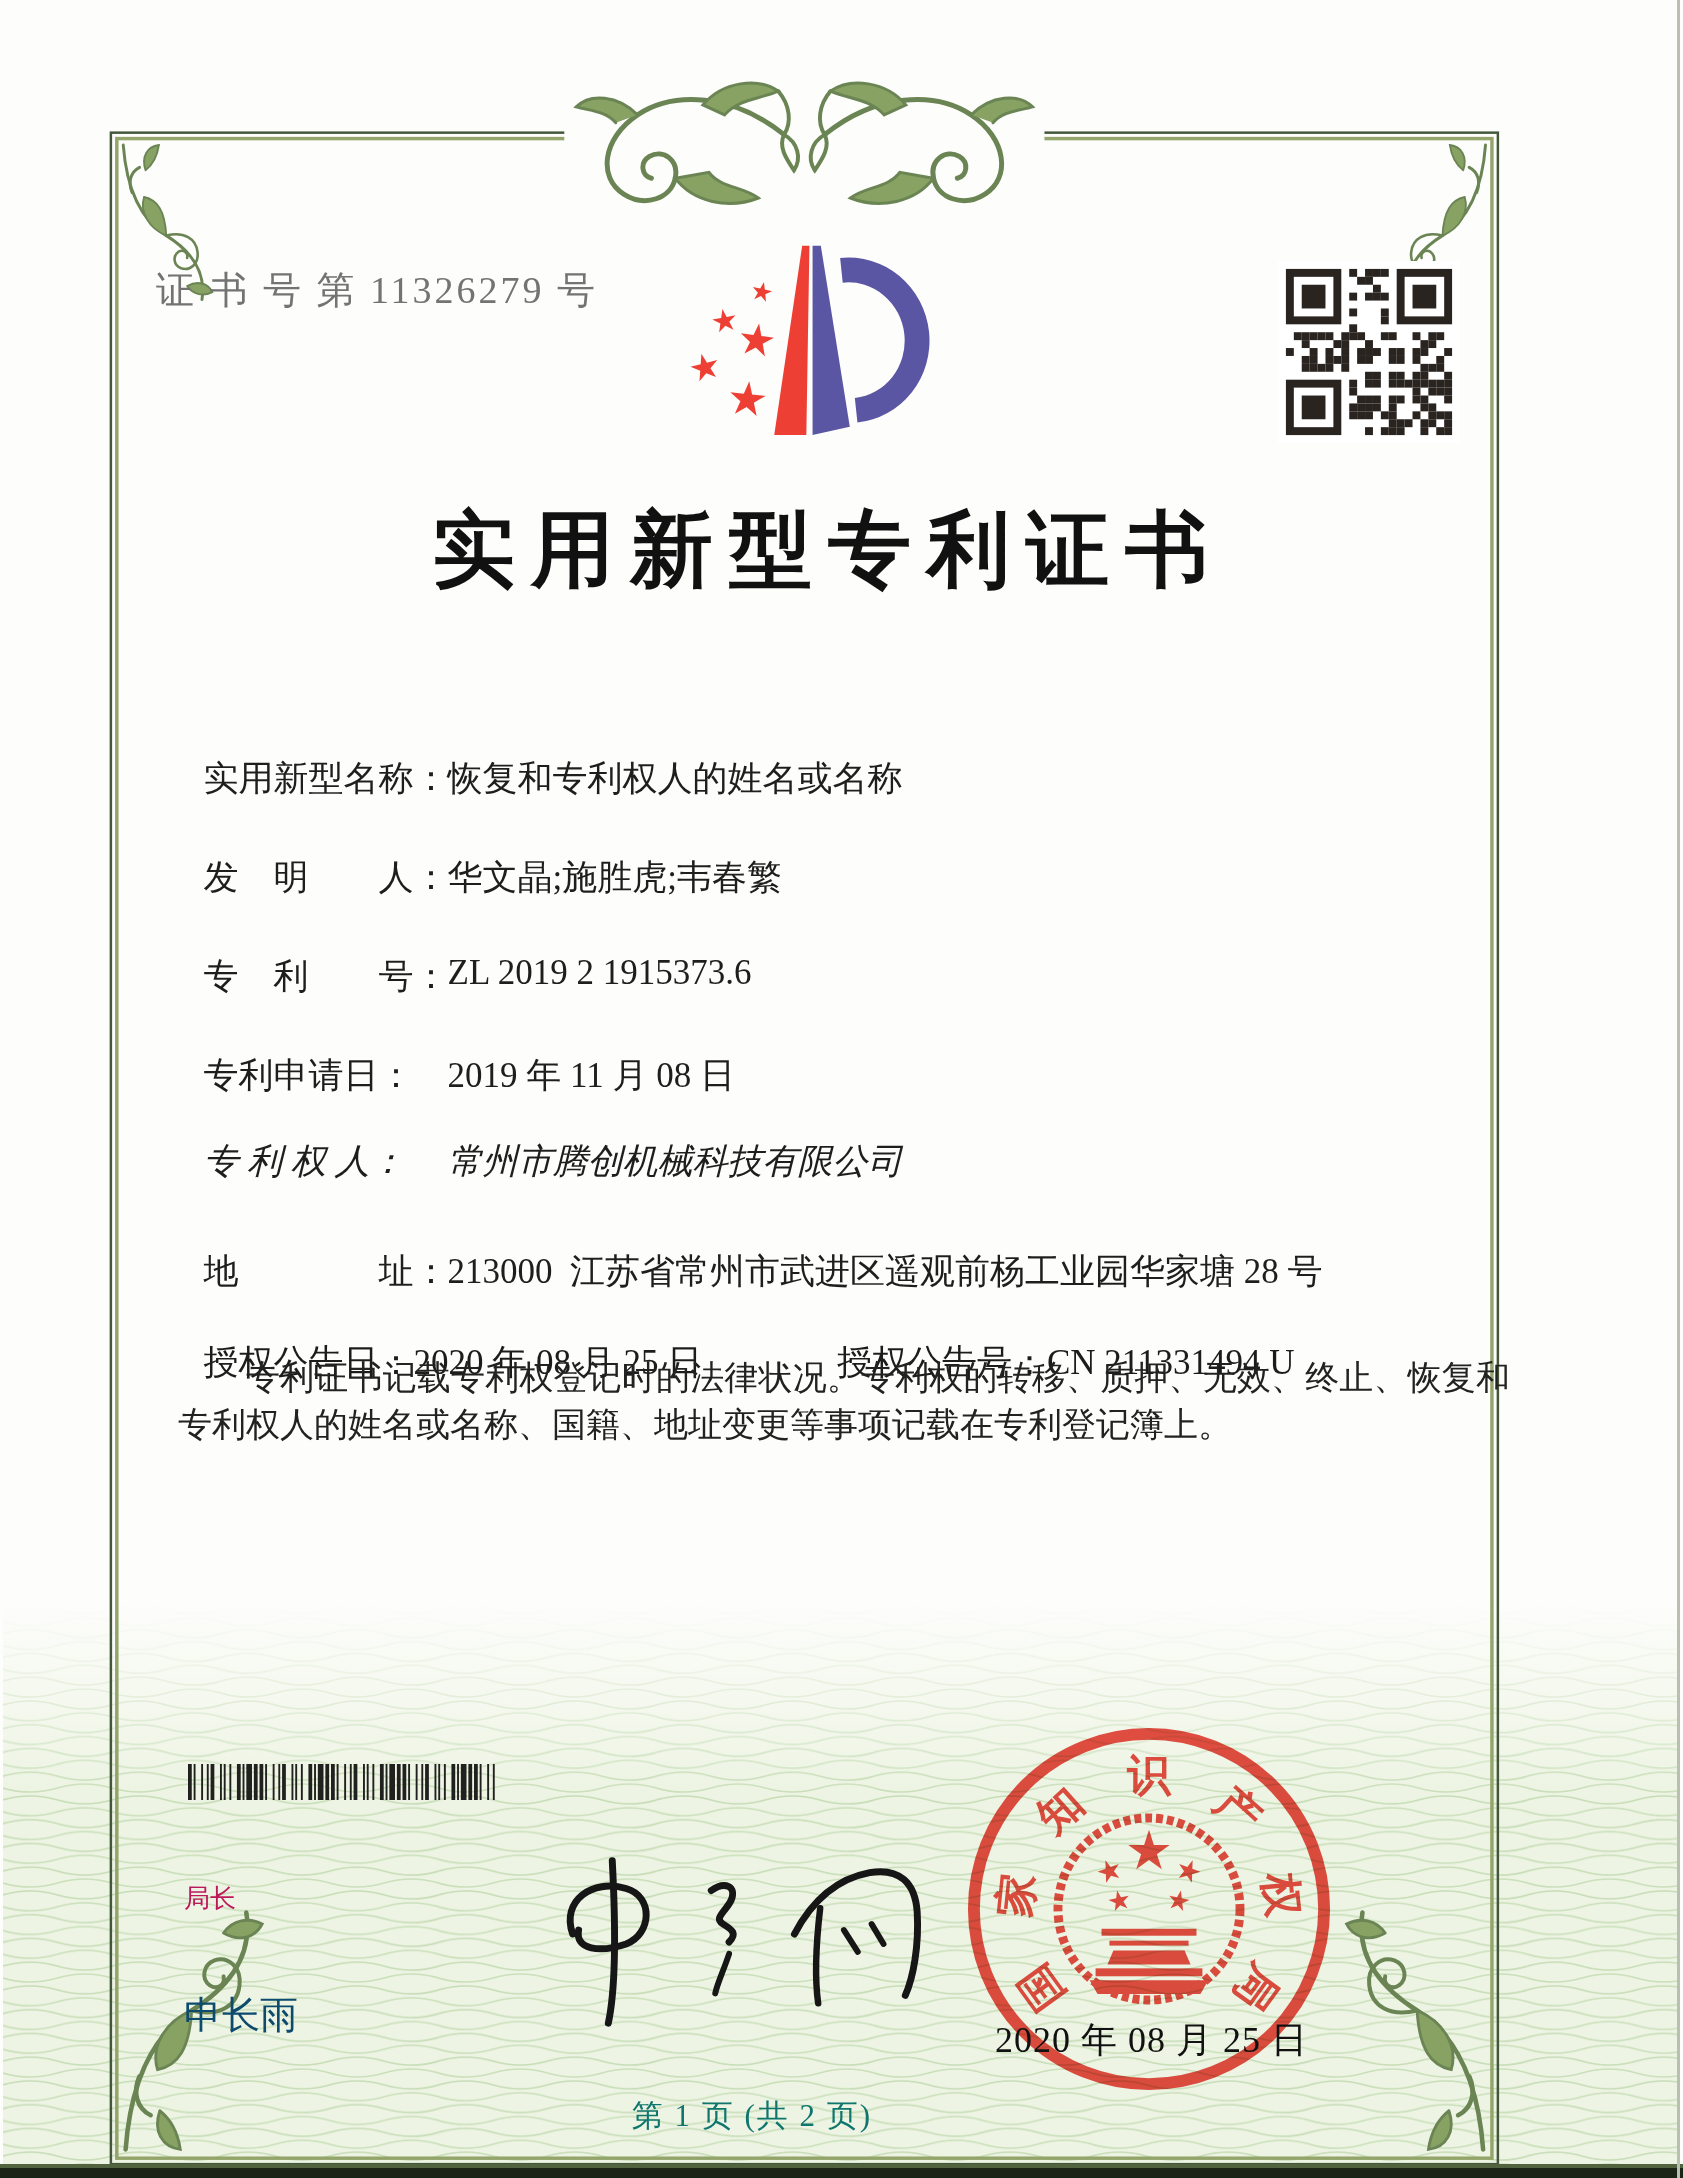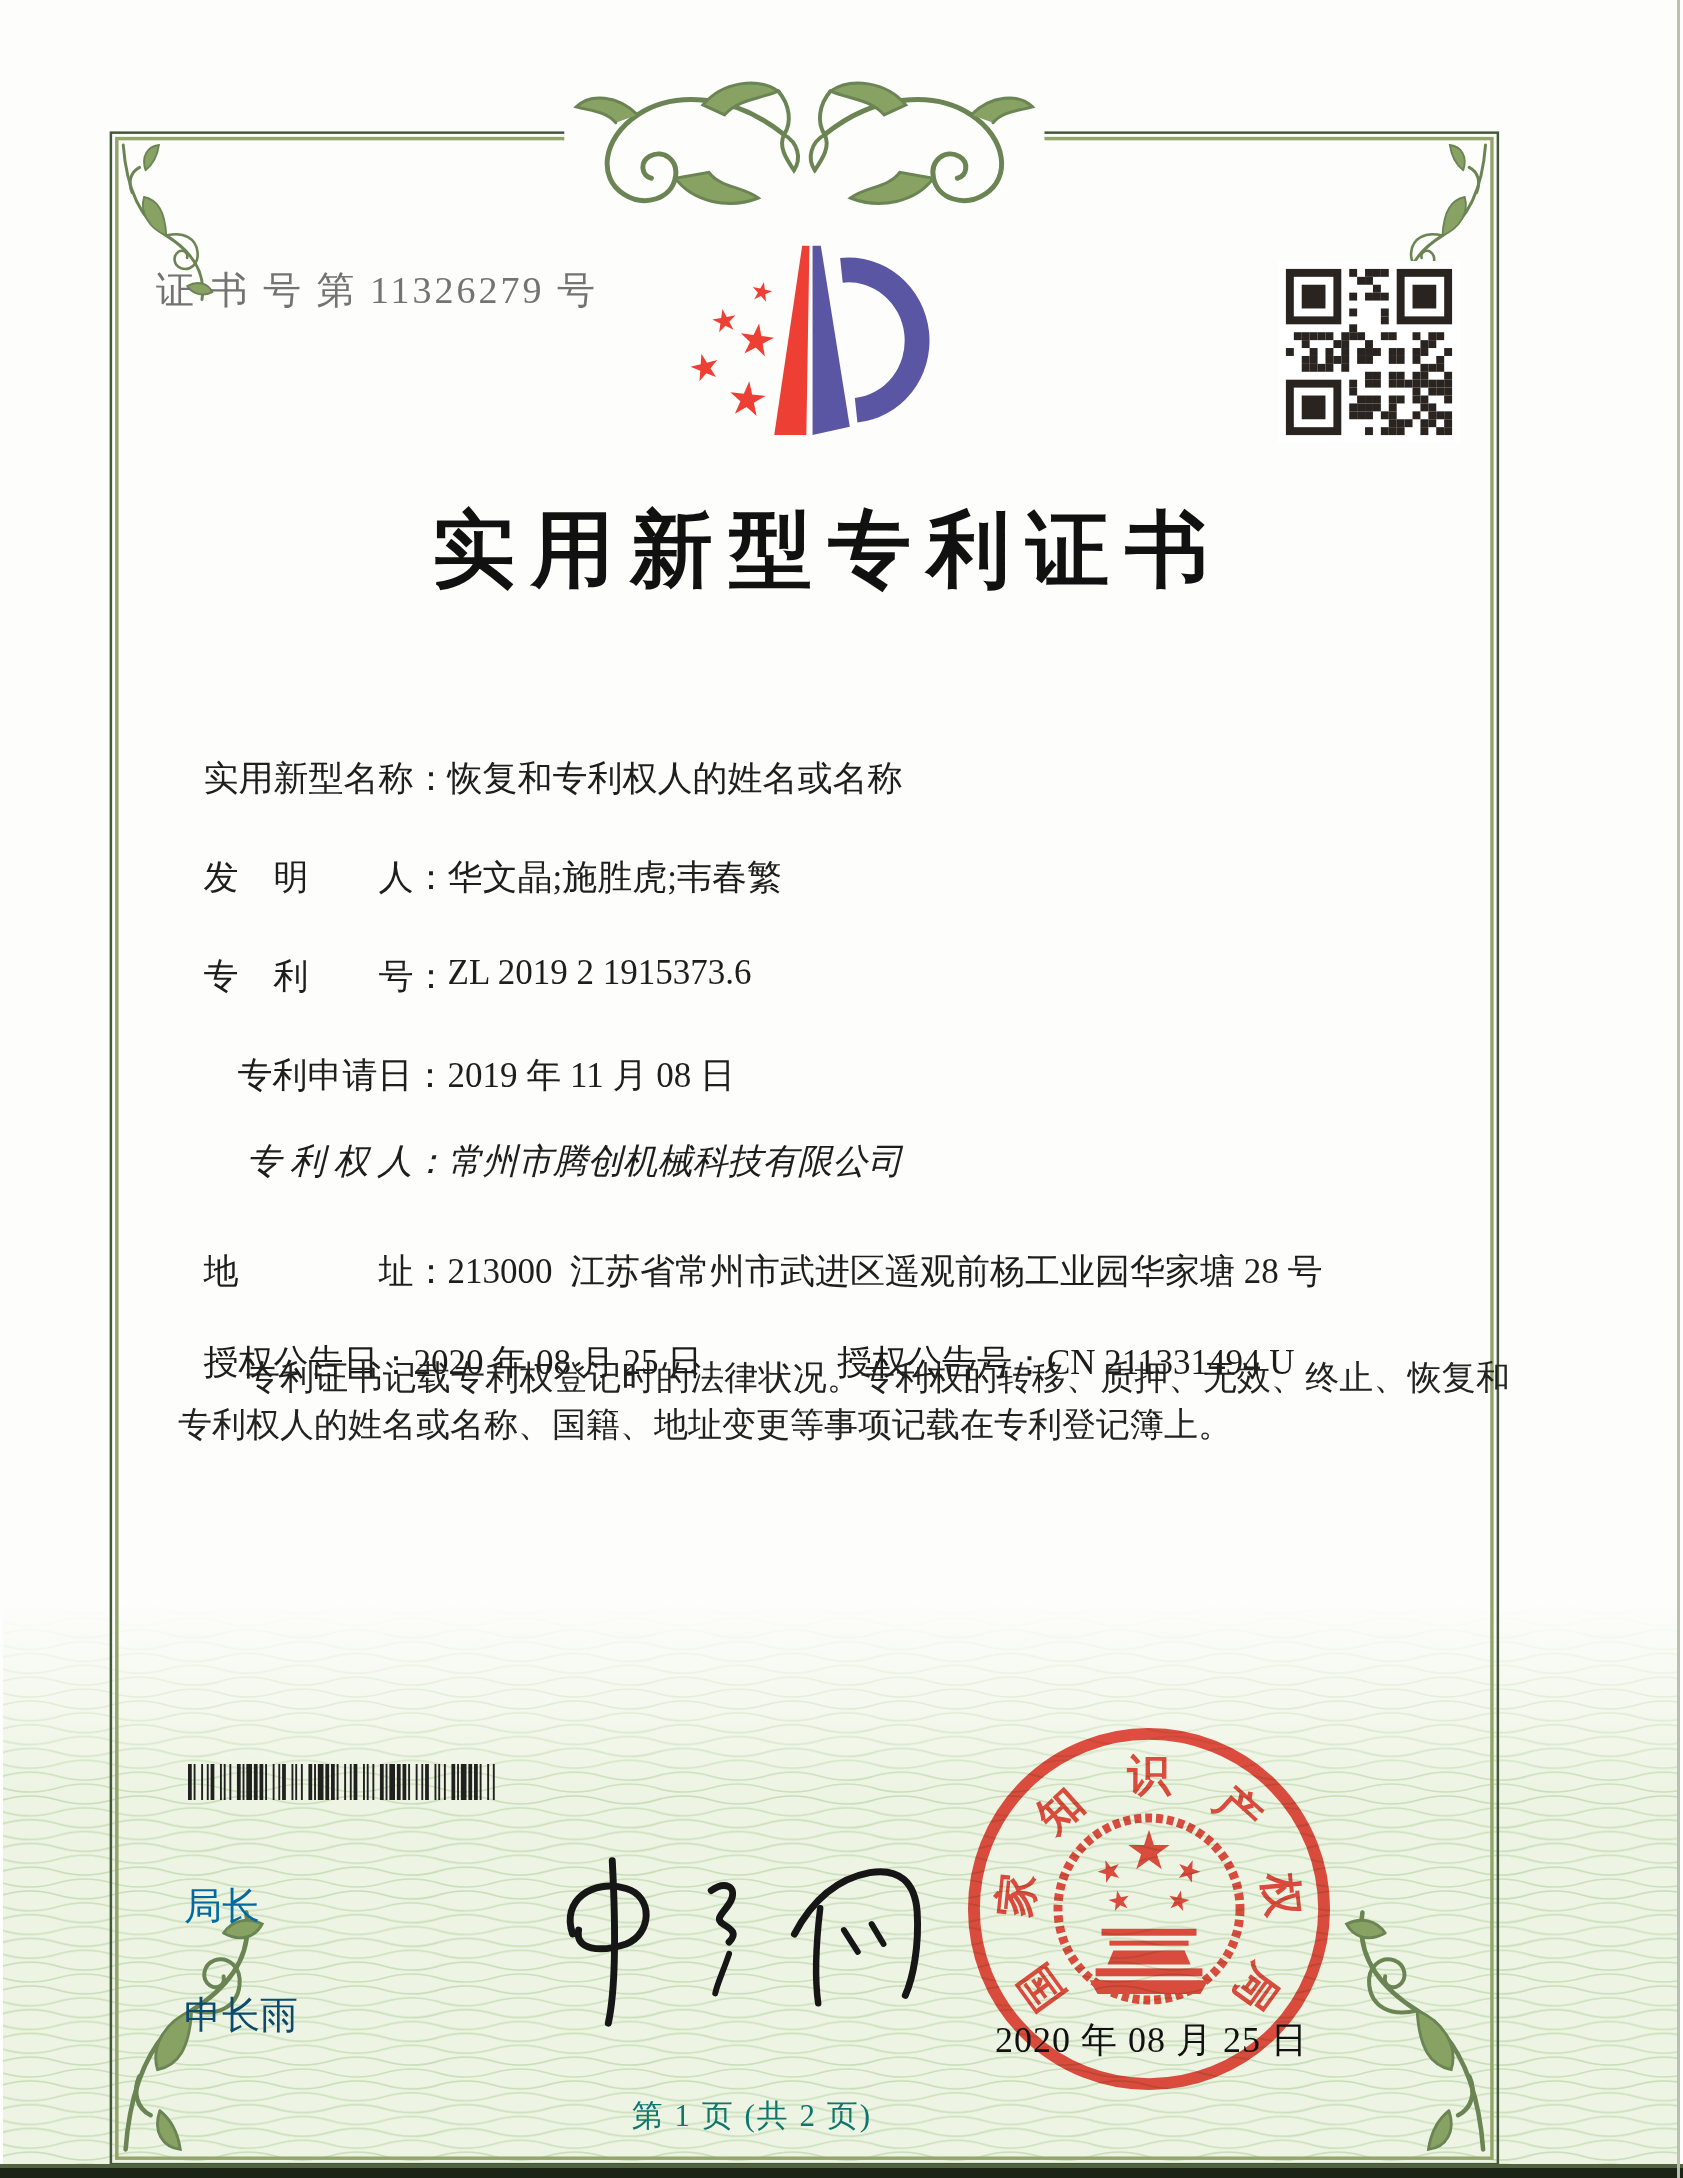--- a/index.html
+++ b/index.html
@@ -21,36 +21,36 @@
 
   
   #cert-no{left:156px;top:265px;font-size:38px;letter-spacing:3px;color:#737373;}
   #logo{left:645px;top:226px;width:333px;height:238px;}
   #qr{left:1278px;top:261px;width:182px;height:182px;}
   #title{left:109px;top:495px;width:1376px;text-align:center;
     font-size:83px;font-weight:bold;letter-spacing:16px;color:#111;padding-left:31px;}
 
   
   .field-row{left:186px;font-size:35px;color:#1e1e1e;white-space:pre;}
-  .field-label{display:inline-block;width:244px;vertical-align:top;text-align:right;}
+  .field-label{display:inline-block;width:244px;vertical-align:top;}
   .field-value{display:inline-block;vertical-align:top;}
   #row-0{top:715px;} #row-1{top:814px;} #row-2{top:913px;}
   #row-3{top:1012px;} #row-4{top:1098px;font-style:italic;} #row-5{top:1208px;}
   #grant-row{left:186px;top:1299px;font-size:35px;white-space:pre;}
   #grant-no-group{position:absolute;left:616px;top:0;white-space:pre;}
 
   
   #body-text{left:178px;top:1354px;width:1332px;font-size:34px;line-height:47px;
     color:#222;text-align:justify;}
   #body-text p{margin:0;text-indent:2em;}
   #body-text p + p{margin-top:8px;}
 
   
   #barcode{left:188px;top:1764px;width:309px;height:36px;}
-  #director-label{left:184px;top:1881px;font-size:38px;color:#0369a1;}
+  #director-label{left:184px;top:1881px;font-size:26px;color:#be185d;}
   #director-name{left:184px;top:1942px;font-size:38px;color:#0c4a6e;margin-top:48px;}
   #signature{left:535px;top:1839px;width:406px;height:198px;}
   #seal{left:965px;top:1725px;width:368px;height:368px;opacity:.88;mix-blend-mode:multiply;}
   #seal-date{left:978px;top:2016px;width:347px;text-align:center;
     font-size:36px;color:#111;letter-spacing:1px;}
   #page-footer{left:158px;top:2095px;width:1188px;text-align:center;
     font-size:31px;color:#0f766e;letter-spacing:2px;}
 
   
   #edge-bottom{left:0;top:2168px;width:1683px;height:10px;background:#1b2417;}

